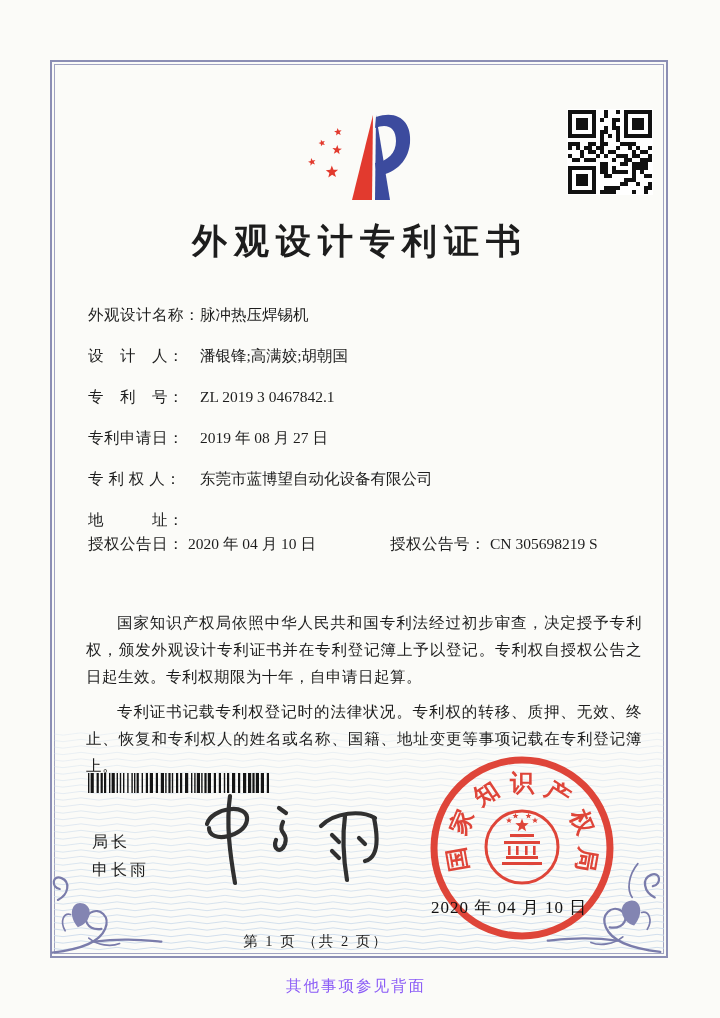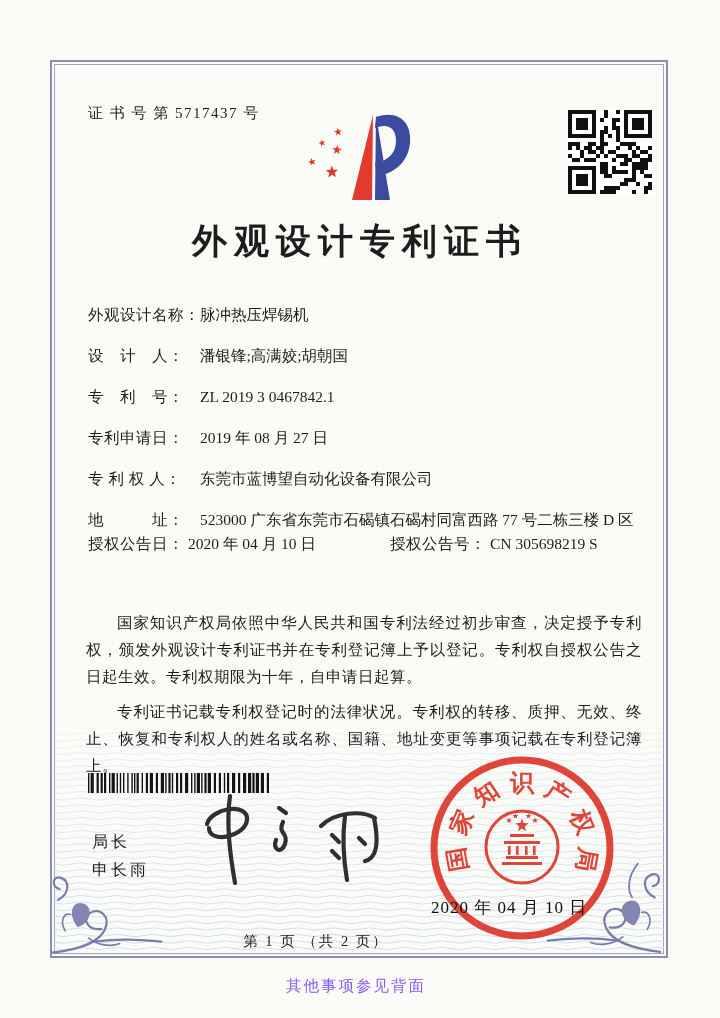--- a/index.html
+++ b/index.html
@@ -80,21 +80,20 @@
       <path d="M0 175.0 q 9 2.3 18 0 q 9 -2.3 18 0 q 9 2.3 18 0 q 9 -2.3 18 0 q 9 2.3 18 0 q 9 -2.3 18 0 q 9 2.3 18 0 q 9 -2.3 18 0 q 9 2.3 18 0 q 9 -2.3 18 0 q 9 2.3 18 0 q 9 -2.3 18 0 q 9 2.3 18 0 q 9 -2.3 18 0 q 9 2.3 18 0 q 9 -2.3 18 0 q 9 2.3 18 0 q 9 -2.3 18 0 q 9 2.3 18 0 q 9 -2.3 18 0 q 9 2.3 18 0 q 9 -2.3 18 0 q 9 2.3 18 0 q 9 -2.3 18 0 q 9 2.3 18 0 q 9 -2.3 18 0 q 9 2.3 18 0 q 9 -2.3 18 0 q 9 2.3 18 0 q 9 -2.3 18 0 q 9 2.3 18 0 q 9 -2.3 18 0 q 9 2.3 18 0 q 9 -2.3 18 0" fill="none" stroke="#c9d9ea" stroke-width="1" opacity="0.74"></path>
       <path d="M0 181.5 q 9 2.3 18 0 q 9 -2.3 18 0 q 9 2.3 18 0 q 9 -2.3 18 0 q 9 2.3 18 0 q 9 -2.3 18 0 q 9 2.3 18 0 q 9 -2.3 18 0 q 9 2.3 18 0 q 9 -2.3 18 0 q 9 2.3 18 0 q 9 -2.3 18 0 q 9 2.3 18 0 q 9 -2.3 18 0 q 9 2.3 18 0 q 9 -2.3 18 0 q 9 2.3 18 0 q 9 -2.3 18 0 q 9 2.3 18 0 q 9 -2.3 18 0 q 9 2.3 18 0 q 9 -2.3 18 0 q 9 2.3 18 0 q 9 -2.3 18 0 q 9 2.3 18 0 q 9 -2.3 18 0 q 9 2.3 18 0 q 9 -2.3 18 0 q 9 2.3 18 0 q 9 -2.3 18 0 q 9 2.3 18 0 q 9 -2.3 18 0 q 9 2.3 18 0 q 9 -2.3 18 0" fill="none" stroke="#c9d9ea" stroke-width="1" opacity="0.76"></path>
       <path d="M0 188.0 q 9 2.3 18 0 q 9 -2.3 18 0 q 9 2.3 18 0 q 9 -2.3 18 0 q 9 2.3 18 0 q 9 -2.3 18 0 q 9 2.3 18 0 q 9 -2.3 18 0 q 9 2.3 18 0 q 9 -2.3 18 0 q 9 2.3 18 0 q 9 -2.3 18 0 q 9 2.3 18 0 q 9 -2.3 18 0 q 9 2.3 18 0 q 9 -2.3 18 0 q 9 2.3 18 0 q 9 -2.3 18 0 q 9 2.3 18 0 q 9 -2.3 18 0 q 9 2.3 18 0 q 9 -2.3 18 0 q 9 2.3 18 0 q 9 -2.3 18 0 q 9 2.3 18 0 q 9 -2.3 18 0 q 9 2.3 18 0 q 9 -2.3 18 0 q 9 2.3 18 0 q 9 -2.3 18 0 q 9 2.3 18 0 q 9 -2.3 18 0 q 9 2.3 18 0 q 9 -2.3 18 0" fill="none" stroke="#c9d9ea" stroke-width="1" opacity="0.78"></path>
       <path d="M0 194.5 q 9 2.3 18 0 q 9 -2.3 18 0 q 9 2.3 18 0 q 9 -2.3 18 0 q 9 2.3 18 0 q 9 -2.3 18 0 q 9 2.3 18 0 q 9 -2.3 18 0 q 9 2.3 18 0 q 9 -2.3 18 0 q 9 2.3 18 0 q 9 -2.3 18 0 q 9 2.3 18 0 q 9 -2.3 18 0 q 9 2.3 18 0 q 9 -2.3 18 0 q 9 2.3 18 0 q 9 -2.3 18 0 q 9 2.3 18 0 q 9 -2.3 18 0 q 9 2.3 18 0 q 9 -2.3 18 0 q 9 2.3 18 0 q 9 -2.3 18 0 q 9 2.3 18 0 q 9 -2.3 18 0 q 9 2.3 18 0 q 9 -2.3 18 0 q 9 2.3 18 0 q 9 -2.3 18 0 q 9 2.3 18 0 q 9 -2.3 18 0 q 9 2.3 18 0 q 9 -2.3 18 0" fill="none" stroke="#c9d9ea" stroke-width="1" opacity="0.80"></path>
       <path d="M0 201.0 q 9 2.3 18 0 q 9 -2.3 18 0 q 9 2.3 18 0 q 9 -2.3 18 0 q 9 2.3 18 0 q 9 -2.3 18 0 q 9 2.3 18 0 q 9 -2.3 18 0 q 9 2.3 18 0 q 9 -2.3 18 0 q 9 2.3 18 0 q 9 -2.3 18 0 q 9 2.3 18 0 q 9 -2.3 18 0 q 9 2.3 18 0 q 9 -2.3 18 0 q 9 2.3 18 0 q 9 -2.3 18 0 q 9 2.3 18 0 q 9 -2.3 18 0 q 9 2.3 18 0 q 9 -2.3 18 0 q 9 2.3 18 0 q 9 -2.3 18 0 q 9 2.3 18 0 q 9 -2.3 18 0 q 9 2.3 18 0 q 9 -2.3 18 0 q 9 2.3 18 0 q 9 -2.3 18 0 q 9 2.3 18 0 q 9 -2.3 18 0 q 9 2.3 18 0 q 9 -2.3 18 0" fill="none" stroke="#c9d9ea" stroke-width="1" opacity="0.81"></path>
       <path d="M0 207.5 q 9 2.3 18 0 q 9 -2.3 18 0 q 9 2.3 18 0 q 9 -2.3 18 0 q 9 2.3 18 0 q 9 -2.3 18 0 q 9 2.3 18 0 q 9 -2.3 18 0 q 9 2.3 18 0 q 9 -2.3 18 0 q 9 2.3 18 0 q 9 -2.3 18 0 q 9 2.3 18 0 q 9 -2.3 18 0 q 9 2.3 18 0 q 9 -2.3 18 0 q 9 2.3 18 0 q 9 -2.3 18 0 q 9 2.3 18 0 q 9 -2.3 18 0 q 9 2.3 18 0 q 9 -2.3 18 0 q 9 2.3 18 0 q 9 -2.3 18 0 q 9 2.3 18 0 q 9 -2.3 18 0 q 9 2.3 18 0 q 9 -2.3 18 0 q 9 2.3 18 0 q 9 -2.3 18 0 q 9 2.3 18 0 q 9 -2.3 18 0 q 9 2.3 18 0 q 9 -2.3 18 0" fill="none" stroke="#c9d9ea" stroke-width="1" opacity="0.83"></path>
       <path d="M0 214.0 q 9 2.3 18 0 q 9 -2.3 18 0 q 9 2.3 18 0 q 9 -2.3 18 0 q 9 2.3 18 0 q 9 -2.3 18 0 q 9 2.3 18 0 q 9 -2.3 18 0 q 9 2.3 18 0 q 9 -2.3 18 0 q 9 2.3 18 0 q 9 -2.3 18 0 q 9 2.3 18 0 q 9 -2.3 18 0 q 9 2.3 18 0 q 9 -2.3 18 0 q 9 2.3 18 0 q 9 -2.3 18 0 q 9 2.3 18 0 q 9 -2.3 18 0 q 9 2.3 18 0 q 9 -2.3 18 0 q 9 2.3 18 0 q 9 -2.3 18 0 q 9 2.3 18 0 q 9 -2.3 18 0 q 9 2.3 18 0 q 9 -2.3 18 0 q 9 2.3 18 0 q 9 -2.3 18 0 q 9 2.3 18 0 q 9 -2.3 18 0 q 9 2.3 18 0 q 9 -2.3 18 0" fill="none" stroke="#c9d9ea" stroke-width="1" opacity="0.85"></path>
       <path d="M0 220.5 q 9 2.3 18 0 q 9 -2.3 18 0 q 9 2.3 18 0 q 9 -2.3 18 0 q 9 2.3 18 0 q 9 -2.3 18 0 q 9 2.3 18 0 q 9 -2.3 18 0 q 9 2.3 18 0 q 9 -2.3 18 0 q 9 2.3 18 0 q 9 -2.3 18 0 q 9 2.3 18 0 q 9 -2.3 18 0 q 9 2.3 18 0 q 9 -2.3 18 0 q 9 2.3 18 0 q 9 -2.3 18 0 q 9 2.3 18 0 q 9 -2.3 18 0 q 9 2.3 18 0 q 9 -2.3 18 0 q 9 2.3 18 0 q 9 -2.3 18 0 q 9 2.3 18 0 q 9 -2.3 18 0 q 9 2.3 18 0 q 9 -2.3 18 0 q 9 2.3 18 0 q 9 -2.3 18 0 q 9 2.3 18 0 q 9 -2.3 18 0 q 9 2.3 18 0 q 9 -2.3 18 0" fill="none" stroke="#c9d9ea" stroke-width="1" opacity="0.87"></path>
     </svg>
 
-  <div class="cert-number">证 书 号 第 5717437 号</div>
 
   <svg class="logo-svg" width="140" height="108" viewBox="0 0 140 108">
     <polygon points="77,14 56,99 76,99" fill="#e23a2e"></polygon>
     <polygon points="80,14 79,99 94,99" fill="#3c4b9e"></polygon>
     <path d="M80,16 C103,8 116,22 114,42 C112,63 96,73 81,75 L79,62 C92,60 100,52 100,40 C100,26 91,22 79,27 Z" fill="#3c4b9e"></path>
     <g id="logo-stars" fill="#e23a2e">
         <polygon points="41.5,27.0 42.8,29.5 45.6,29.3 43.7,31.3 44.7,33.9 42.2,32.7 40.1,34.5 40.5,31.7 38.1,30.3 40.8,29.8"></polygon>
         <polygon points="24.9,38.7 26.4,40.6 28.8,39.9 27.5,42.0 28.9,44.0 26.5,43.4 25.0,45.3 24.8,42.9 22.5,42.1 24.8,41.2"></polygon>
         <polygon points="41.4,44.0 42.4,47.4 45.9,47.8 42.9,49.8 43.6,53.2 40.9,51.1 37.8,52.8 39.0,49.5 36.4,47.1 39.9,47.2"></polygon>
         <polygon points="15.1,57.1 16.7,59.5 19.4,58.9 17.7,61.1 19.0,63.6 16.4,62.6 14.4,64.7 14.6,61.9 12.0,60.7 14.7,59.9"></polygon>
@@ -249,21 +248,20 @@
     <div class="field">
       <span class="field-label">专利申请日：</span>
       <span class="field-value">2019 年 08 月 27 日</span>
     </div>
     <div class="field">
       <span class="field-label">专 利 权 人：</span>
       <span class="field-value">东莞市蓝博望自动化设备有限公司</span>
     </div>
     <div class="field addr">
       <span class="field-label">地　　　址：</span>
-      <span class="field-value">523000 广东省东莞市石碣镇石碣村同富西路 77 号二栋三楼 D 区</span>
     </div>
     <div class="field">
       <span class="grant-pair first">
         <span class="field-label">授权公告日：</span>
         <span>2020 年 04 月 10 日</span>
       </span>
       <span class="grant-pair">
         <span class="field-label">授权公告号：</span>
         <span>CN 305698219 S</span>
       </span>

